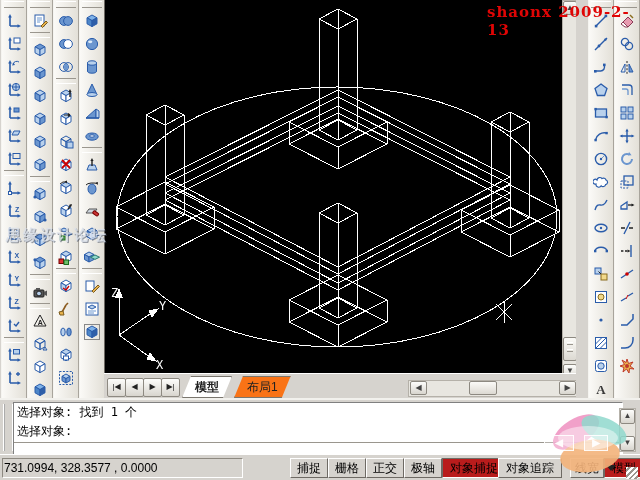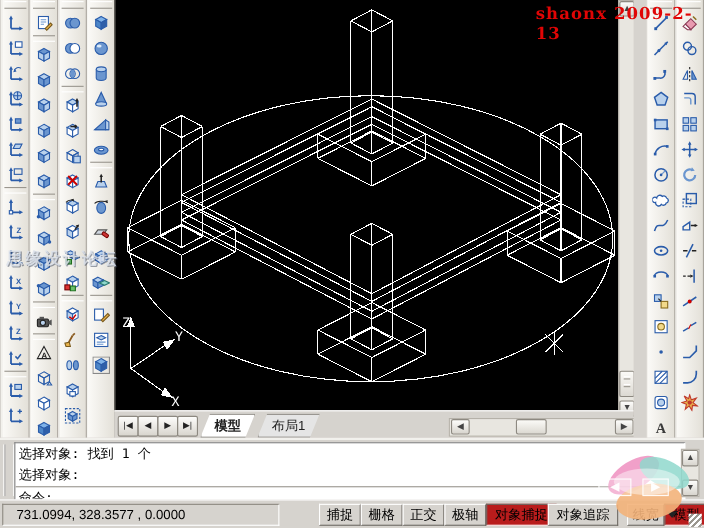--- a/index.html
+++ b/index.html
@@ -24,37 +24,37 @@
           text-align:center;border-radius:2px;}
   .sb-thumb{position:absolute;background:linear-gradient(180deg,#fbfaf7,#dcd9d2);
             border:1px solid #8d8981;border-radius:2px;}
   .ridge{margin:4px 3px;border-top:1px solid #fff;border-bottom:1px solid #9a968e;height:1px;}
   
   #tabrow{position:absolute;left:104px;top:373px;width:472px;height:25px;background:#d6d3ce;
           border-top:1px solid #fff;}
   .navbtn{position:absolute;top:4px;width:17px;height:17px;background:linear-gradient(180deg,#fdfdfb,#d8d5ce);
           border:1px solid #8d8981;font-size:8px;color:#222;text-align:center;line-height:15px;border-radius:2px;}
   .tab{position:absolute;top:2px;height:20px;padding:0 12px;line-height:20px;font-size:12px;color:#222;
-       background:#e5e5e5;border:1px solid #7a766e;clip-path:polygon(9px 0,100% 0,calc(100% - 9px) 100%,0 100%);}
+       background:#f97316;border:1px solid #7a766e;clip-path:polygon(9px 0,100% 0,calc(100% - 9px) 100%,0 100%);}
   .tab.active{background:#fff;font-weight:bold;z-index:2;}
   
   #cmdwin{position:absolute;left:0;top:398px;width:640px;height:56px;background:#d6d3ce;
           border-top:2px solid #f2f1ed;}
   #cmd-grip{position:absolute;left:3px;top:4px;width:7px;height:47px;
             border-left:2px ridge #fff;border-right:2px ridge #fff;}
   #cmd-text{position:absolute;left:13px;top:2px;width:608px;height:51px;background:#fff;
             border:1px solid #808080;border-bottom-color:#fff;border-right-color:#fff;
             font-family:"DejaVu Sans Mono",monospace;font-size:12px;color:#000000;overflow:hidden;}
   .cmdline{padding:1px 3px;white-space:pre;}
   #cmd-sep{border-top:1px solid #9a968e;margin-top:1px;}
   #cmd-sb{position:absolute;right:4px;top:8px;width:15px;height:42px;background:#e8e6e0;border:1px solid #b5b1a9;}
   
   #statusbar{position:absolute;left:0;top:454px;width:640px;height:26px;background:#d6d3ce;
              border-top:1px solid #fff;font-size:12px;color:#000;}
-  #coords{position:absolute;left:2px;top:3px;width:238px;height:18px;line-height:18px;padding-left:12px;
+  #coords{position:absolute;left:2px;top:3px;width:238px;height:18px;line-height:18px;padding-left:1px;
           border:1px solid #8d8981;border-bottom-color:#fff;border-right-color:#fff;background:#d6d3ce;}
   .stbtn{position:absolute;top:3px;height:18px;line-height:18px;text-align:center;
          background:#d6d3ce;border:1px solid #fff;border-right-color:#6e6a64;border-bottom-color:#6e6a64;margin-left:44px;}
   .stbtn.pressed{border:1px solid #6e6a64;border-right-color:#fff;border-bottom-color:#fff;background:#b91c1c;}
   #tray-arrow{position:absolute;right:24px;top:10px;width:0;height:0;
               border-left:5px solid transparent;border-right:5px solid transparent;border-top:6px solid #222;}
   #resize-grip{position:absolute;right:2px;bottom:2px;width:12px;height:12px;
                background:repeating-linear-gradient(135deg,#fff 0 2px,#9a968e 2px 4px);}
   
   #stamp{position:absolute;left:487px;top:3px;font-family:"DejaVu Serif",serif;font-weight:bold;
@@ -937,21 +937,20 @@
         </div>
       </div>
     </div>
 
   <div id="cmdwin">
     <div id="cmd-grip"></div>
     <div id="cmd-text">
       <div class="cmdline">选择对象: 找到 1 个</div>
       <div class="cmdline">选择对象:</div>
       <div id="cmd-sep"></div>
-      <div class="cmdline">命令:</div>
     </div>
     <div id="cmd-sb">
       <div class="sb-btn" style="left:0;top:0;width:13px;height:13px;">▲</div>
       <div class="sb-btn" style="left:0;bottom:0;width:13px;height:13px;">▼</div>
     </div>
   </div>
 
   <div id="statusbar">
     <div id="coords">731.0994,  328.3577 ,  0.0000</div>
     <div id="status-buttons">

